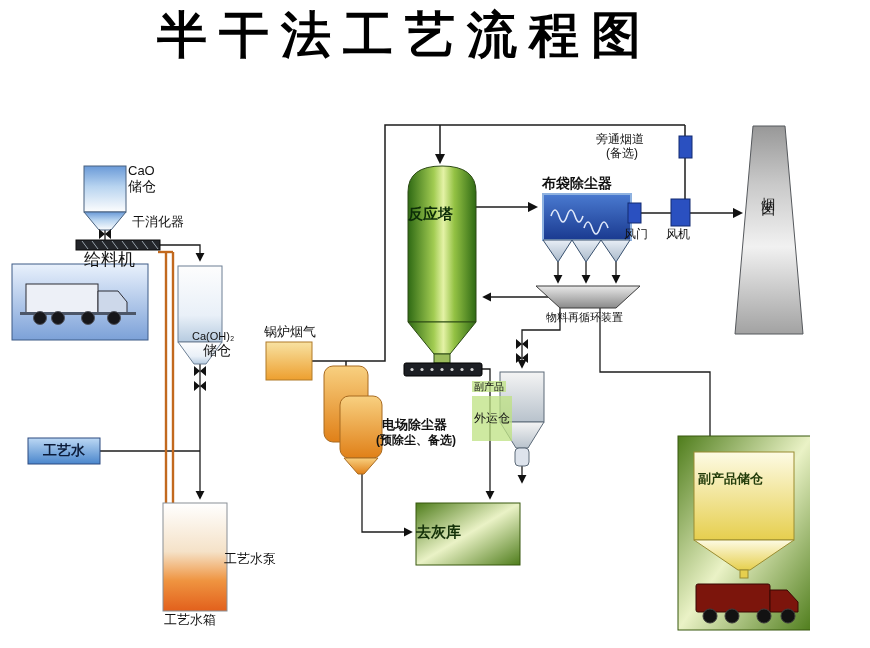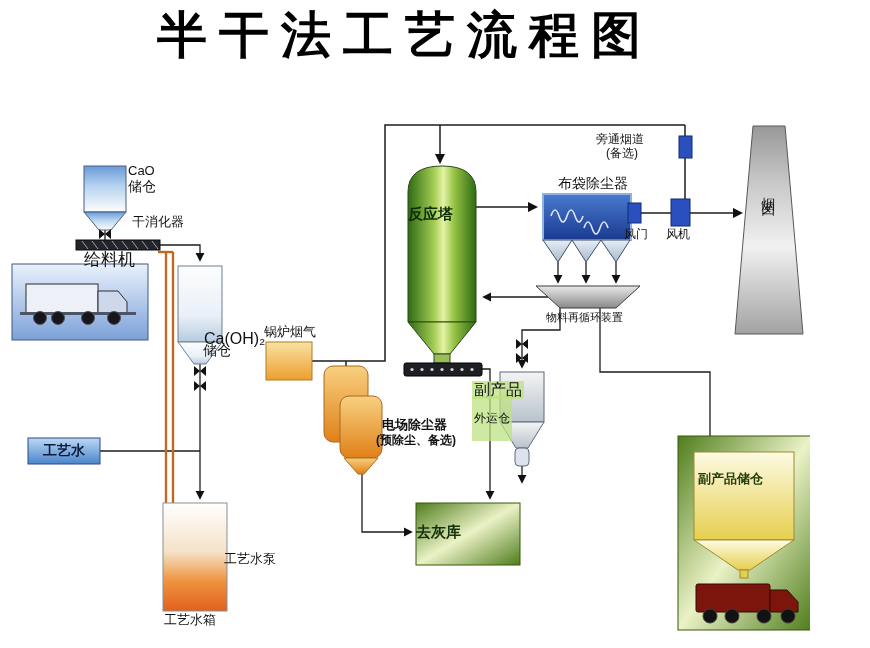--- a/index.html
+++ b/index.html
@@ -231,34 +231,34 @@
       </g>
     </g>
   </svg>
 
   <div class="title">半干法工艺流程图</div>
 
   <div class="lbl" style="left:128px;top:164px;font-size:13px">CaO</div>
   <div class="lbl" style="left:128px;top:179px;font-size:14px">储仓</div>
   <div class="lbl" style="left:132px;top:215px;font-size:13px">干消化器</div>
   <div class="lbl" style="left:84px;top:250px;font-size:17px">给料机</div>
-  <div class="lbl" style="left:204px;top:330px;font-size:16px">Ca(OH)₂</div>
+  <div class="lbl" style="left:192px;top:330px;font-size:11px">Ca(OH)₂</div>
   <div class="lbl" style="left:203px;top:343px;font-size:14px">储仓</div>
   <div class="lbl" style="left:28px;top:443px;width:72px;text-align:center;font-size:14px;font-weight:700;color:#0c1c3a">工艺水</div>
   <div class="lbl" style="left:164px;top:613px;font-size:13px">工艺水箱</div>
   <div class="lbl" style="left:224px;top:552px;font-size:13px">工艺水泵</div>
   <div class="lbl" style="left:264px;top:325px;font-size:13px">锅炉烟气</div>
   <div class="lbl" style="left:382px;top:418px;font-size:13px;font-weight:700">电场除尘器</div>
   <div class="lbl" style="left:376px;top:434px;font-size:12px;font-weight:700">(预除尘、备选)</div>
   <div class="lbl" style="left:408px;top:206px;width:68px;text-align:left;font-size:15px;font-weight:700;color:#0d2d08">反应塔</div>
-  <div class="lbl" style="left:558px;top:176px;font-size:14px;font-weight:400">布袋除尘器</div>
+  <div class="lbl" style="left:542px;top:176px;font-size:14px;font-weight:700">布袋除尘器</div>
   <div class="lbl" style="left:596px;top:133px;font-size:12px">旁通烟道</div>
   <div class="lbl" style="left:606px;top:147px;font-size:12px">(备选)</div>
   <div class="lbl" style="left:624px;top:228px;font-size:12px">风门</div>
   <div class="lbl" style="left:666px;top:228px;font-size:12px">风机</div>
   <div class="lbl vert" style="left:760px;top:186px;font-size:14px">烟囱</div>
   <div class="lbl" style="left:546px;top:311px;font-size:11px">物料再循环装置</div>
-  <div class="lbl" style="left:472px;top:381px;font-size:16px;background:rgba(190,225,130,0.75);padding:0 2px">副产品</div>
+  <div class="lbl" style="left:472px;top:381px;font-size:10px;background:rgba(190,225,130,0.75);padding:0 2px">副产品</div>
   <div class="lbl" style="left:472px;top:396px;font-size:12px;background:rgba(190,225,130,0.75);padding:16px 2px">外运仓</div>
   <div class="lbl" style="left:416px;top:524px;width:104px;text-align:left;font-size:15px;font-weight:700;color:#15320a">去灰库</div>
   <div class="lbl" style="left:698px;top:472px;font-size:13px;font-weight:700;color:#233d0b">副产品储仓</div>
 
 </div>
 
 </body></html>

